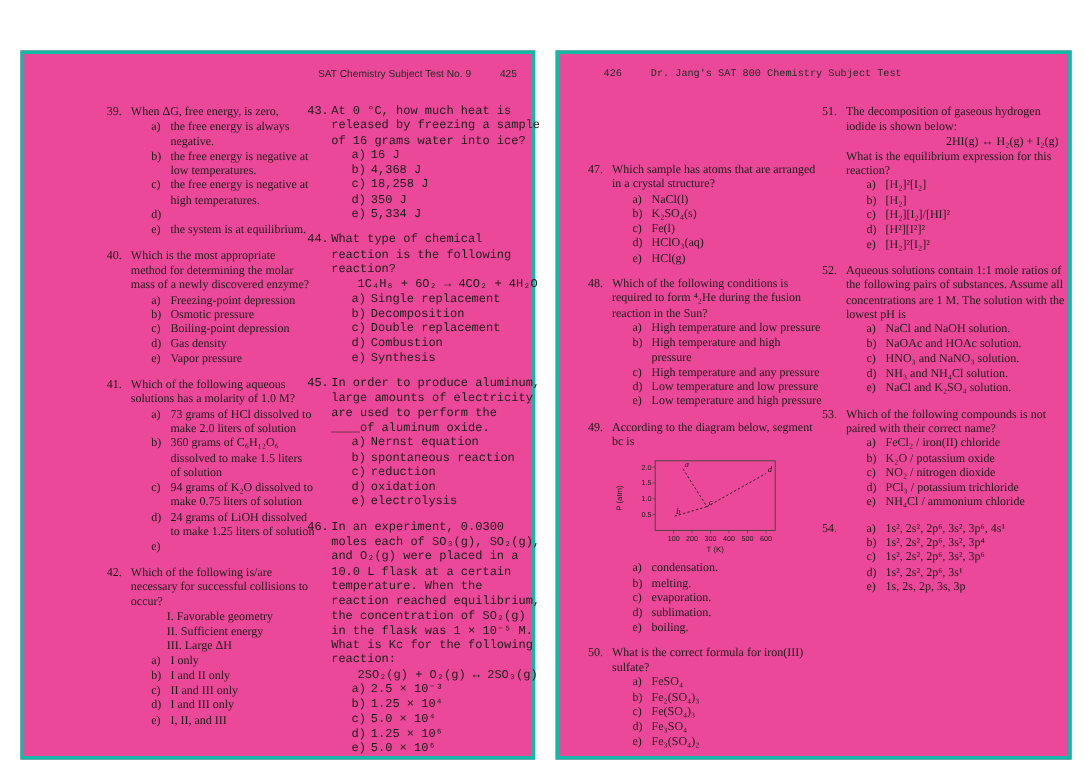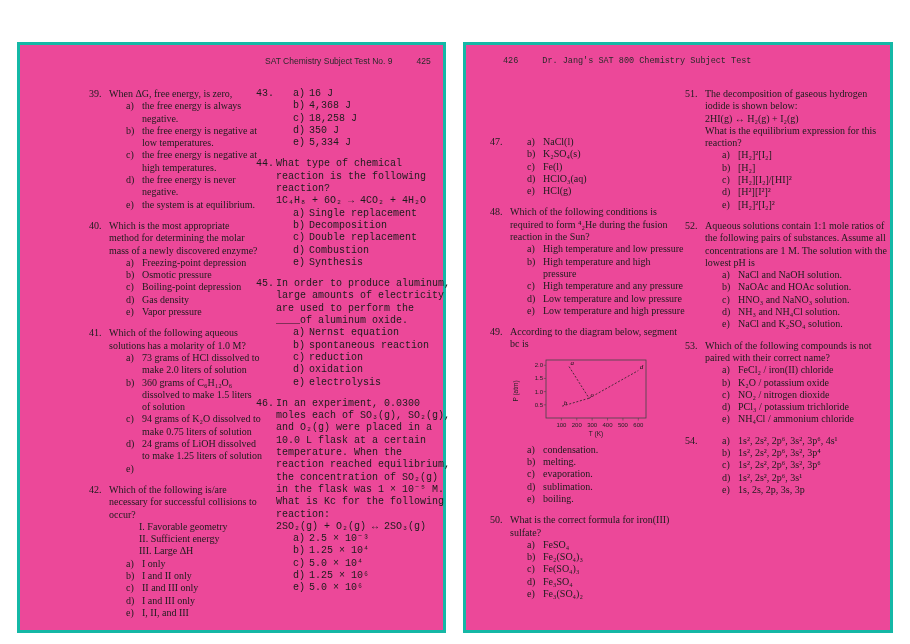--- a/index.html
+++ b/index.html
@@ -28,21 +28,21 @@
 
   .col { position:absolute; top:43px; }
   .colL1 { left:69px;  width:173px; }
   .colL2 { left:236px; width:198px;font-family:Liberation Mono, monospace; }
   .colR1 { left:24px;  width:195px;margin-top:48px; }
   .colR2 { left:219px; width:203px; }
 
   .q { display:flex; margin-bottom:9px; font-size:10px; line-height:12.3px; }
   .qnum { flex:none; width:20px; }
   .qbody { flex:1; }
-  .equation { text-align:left; padding-right:6px; white-space:nowrap; }
+  .equation { text-align:right; padding-right:6px; white-space:nowrap; }
   .rlist { padding-left:30px; }
   .opt { display:flex; padding-left:17px; }
   .optletter { flex:none; width:16px; }
   .opttext { flex:1; }
 
   .diag { display:block; margin:3px 0 2px 0; }
   .dtick { font-family:"Liberation Sans","DejaVu Sans",sans-serif; fill:#222; }
   .dpt { font-family:"Liberation Serif","DejaVu Serif",serif; fill:#111; }
 </style>
 </head>
@@ -64,21 +64,20 @@
           <div class="opt">
             <span class="optletter">b)</span>
             <span class="opttext">the free energy is negative at low temperatures.</span>
           </div>
           <div class="opt">
             <span class="optletter">c)</span>
             <span class="opttext">the free energy is negative at high temperatures.</span>
           </div>
           <div class="opt">
             <span class="optletter">d)</span>
-            <span class="opttext">the free energy is never negative.</span>
           </div>
           <div class="opt">
             <span class="optletter">e)</span>
             <span class="opttext">the system is at equilibrium.</span>
           </div>
         </div>
       </div>
       <div class="q">
         <div class="qnum">40.</div>
         <div class="qbody">
@@ -157,20 +156,21 @@
             <span class="optletter">e)</span>
             <span class="opttext">I, II, and III</span>
           </div>
         </div>
       </div>
     </div>
   <div class="col colL2">
       <div class="q">
         <div class="qnum">43.</div>
         <div class="qbody">
+          <div class="stem">At 0 °C, how much heat is released by freezing a sample of 16 grams water into ice?</div>
           <div class="opt">
             <span class="optletter">a)</span>
             <span class="opttext">16 J</span>
           </div>
           <div class="opt">
             <span class="optletter">b)</span>
             <span class="opttext">4,368 J</span>
           </div>
           <div class="opt">
             <span class="optletter">c)</span>
@@ -270,20 +270,21 @@
 </div>
 
 <div class="page page-right">
   <div class="runhead runhead-right">
     <span>426</span><span class="hgap"></span><span>Dr. Jang's SAT 800 Chemistry Subject Test</span>
   </div>
   <div class="col colR1">
       <div class="q">
         <div class="qnum">47.</div>
         <div class="qbody">
+          <div class="stem">Which sample has atoms that are arranged in a crystal structure?</div>
           <div class="opt">
             <span class="optletter">a)</span>
             <span class="opttext">NaCl(l)</span>
           </div>
           <div class="opt">
             <span class="optletter">b)</span>
             <span class="opttext">K₂SO₄(s)</span>
           </div>
           <div class="opt">
             <span class="optletter">c)</span>

